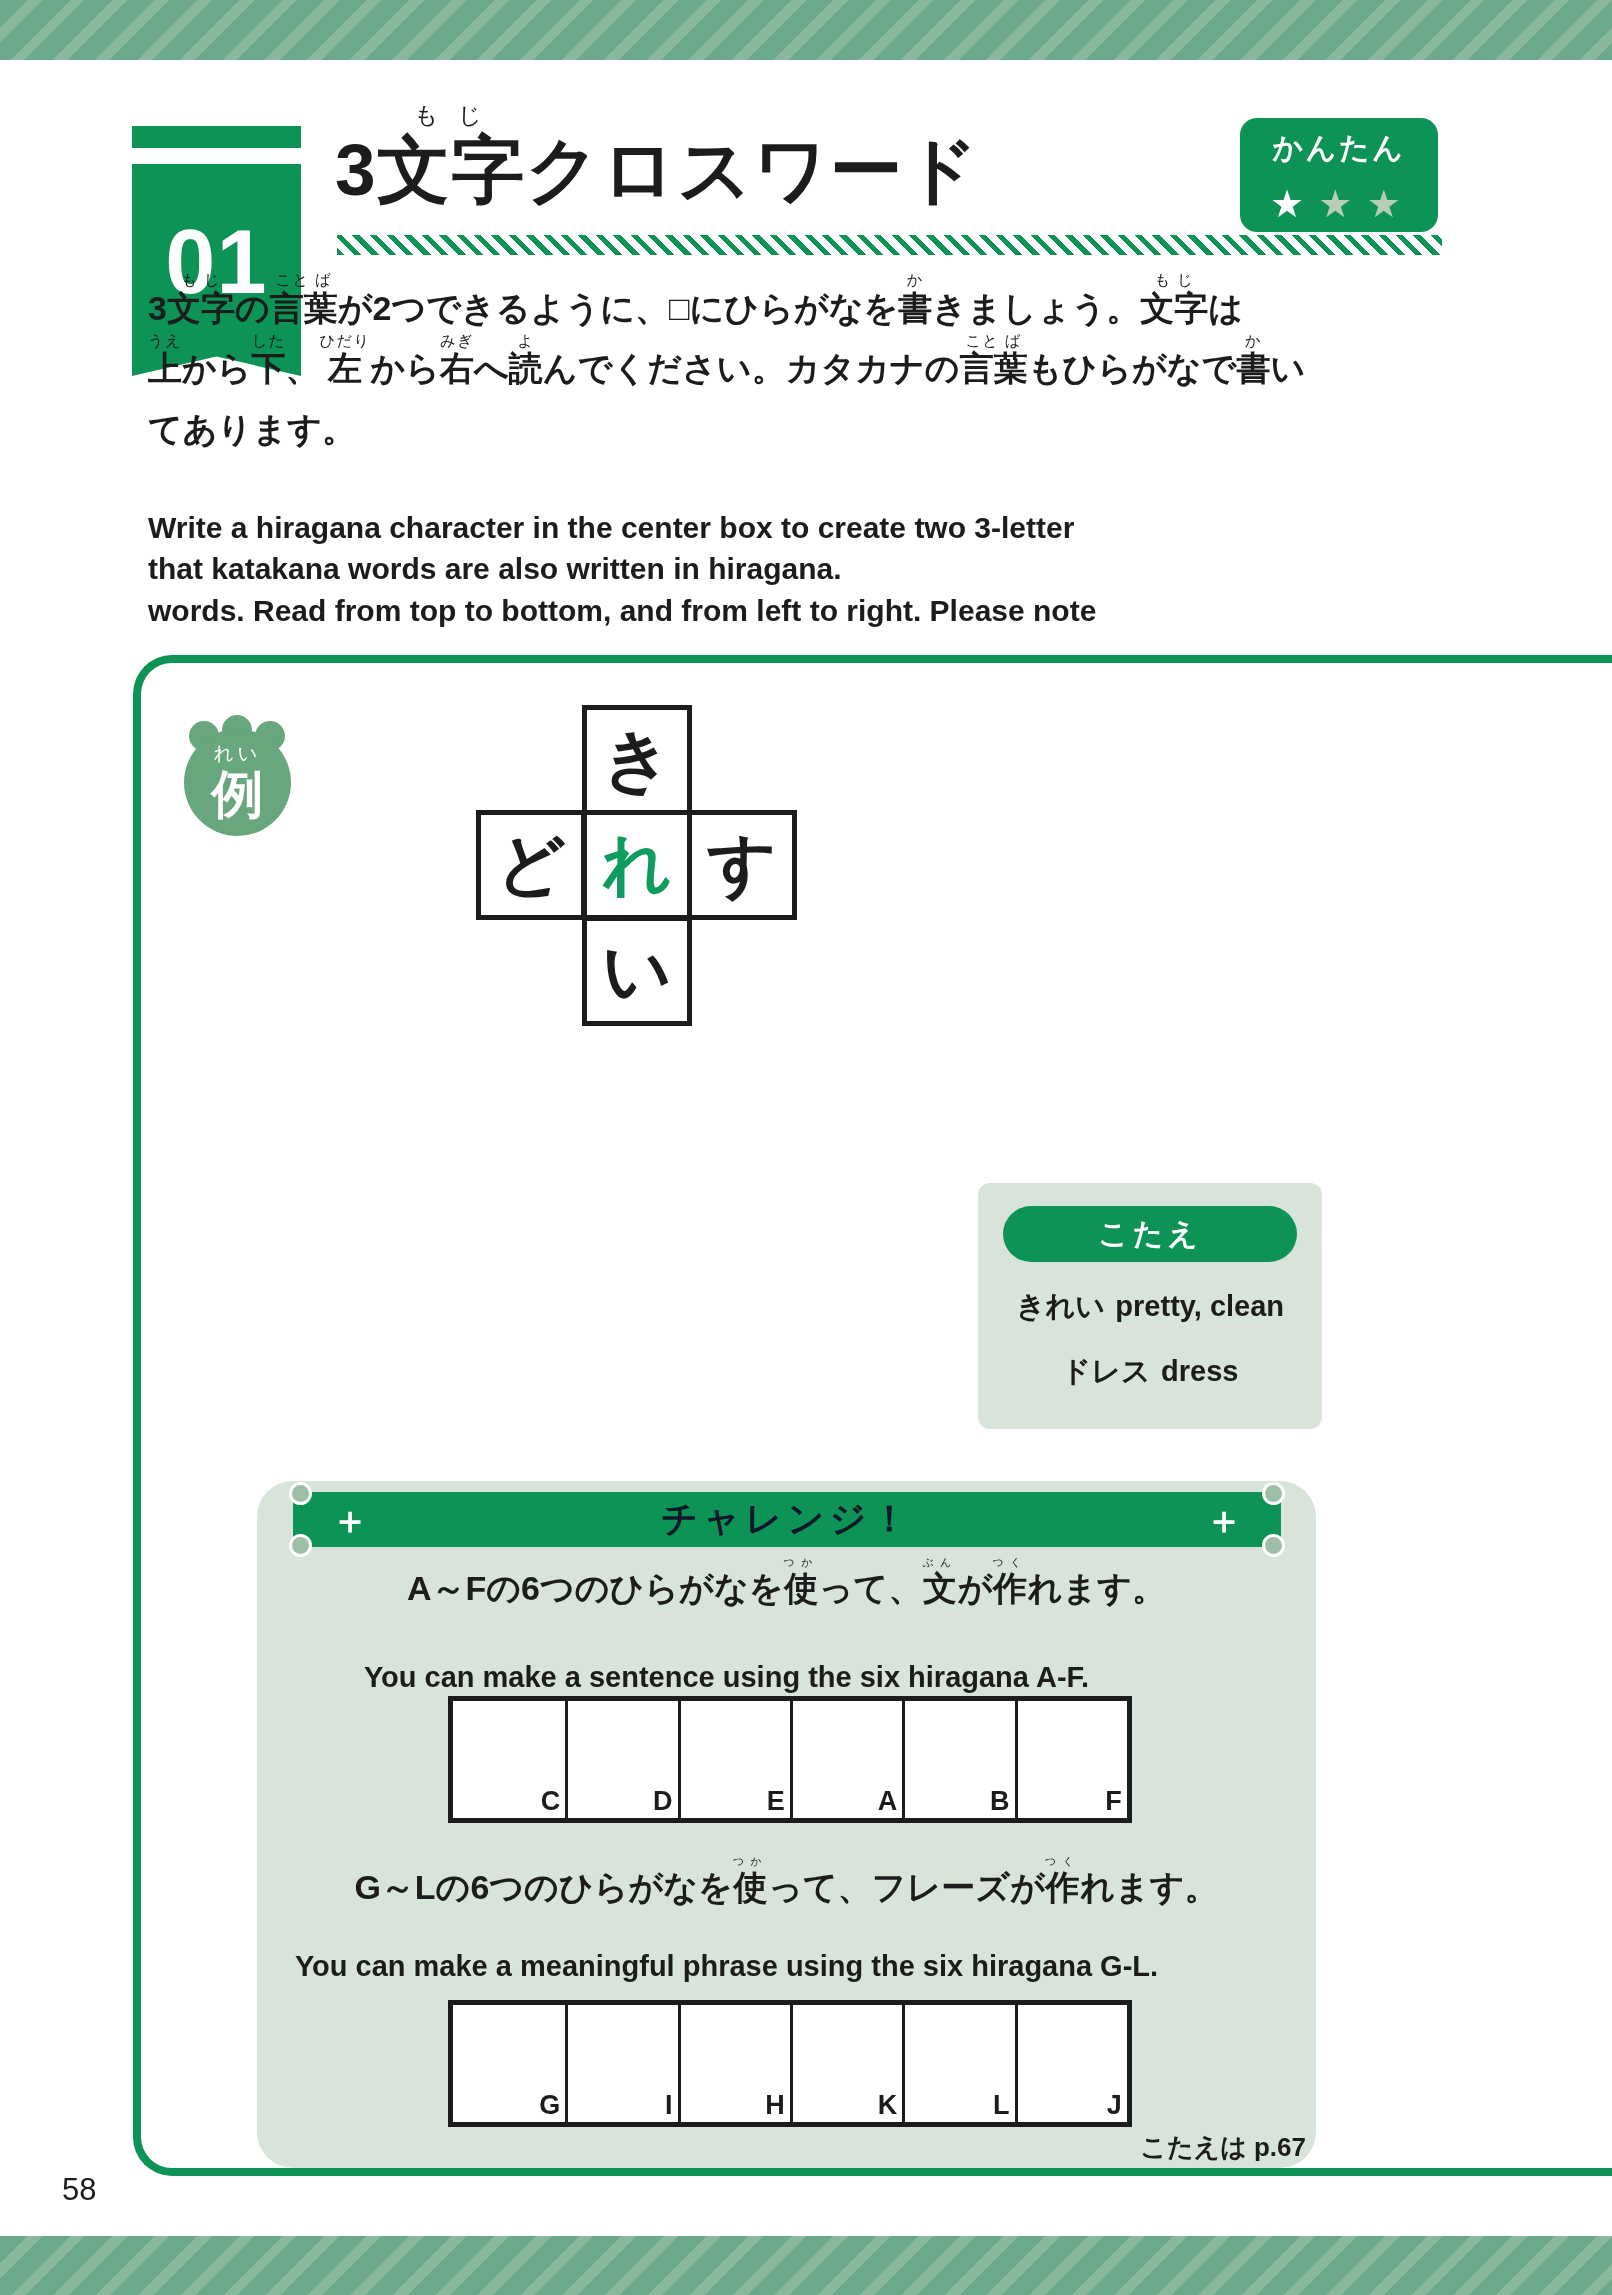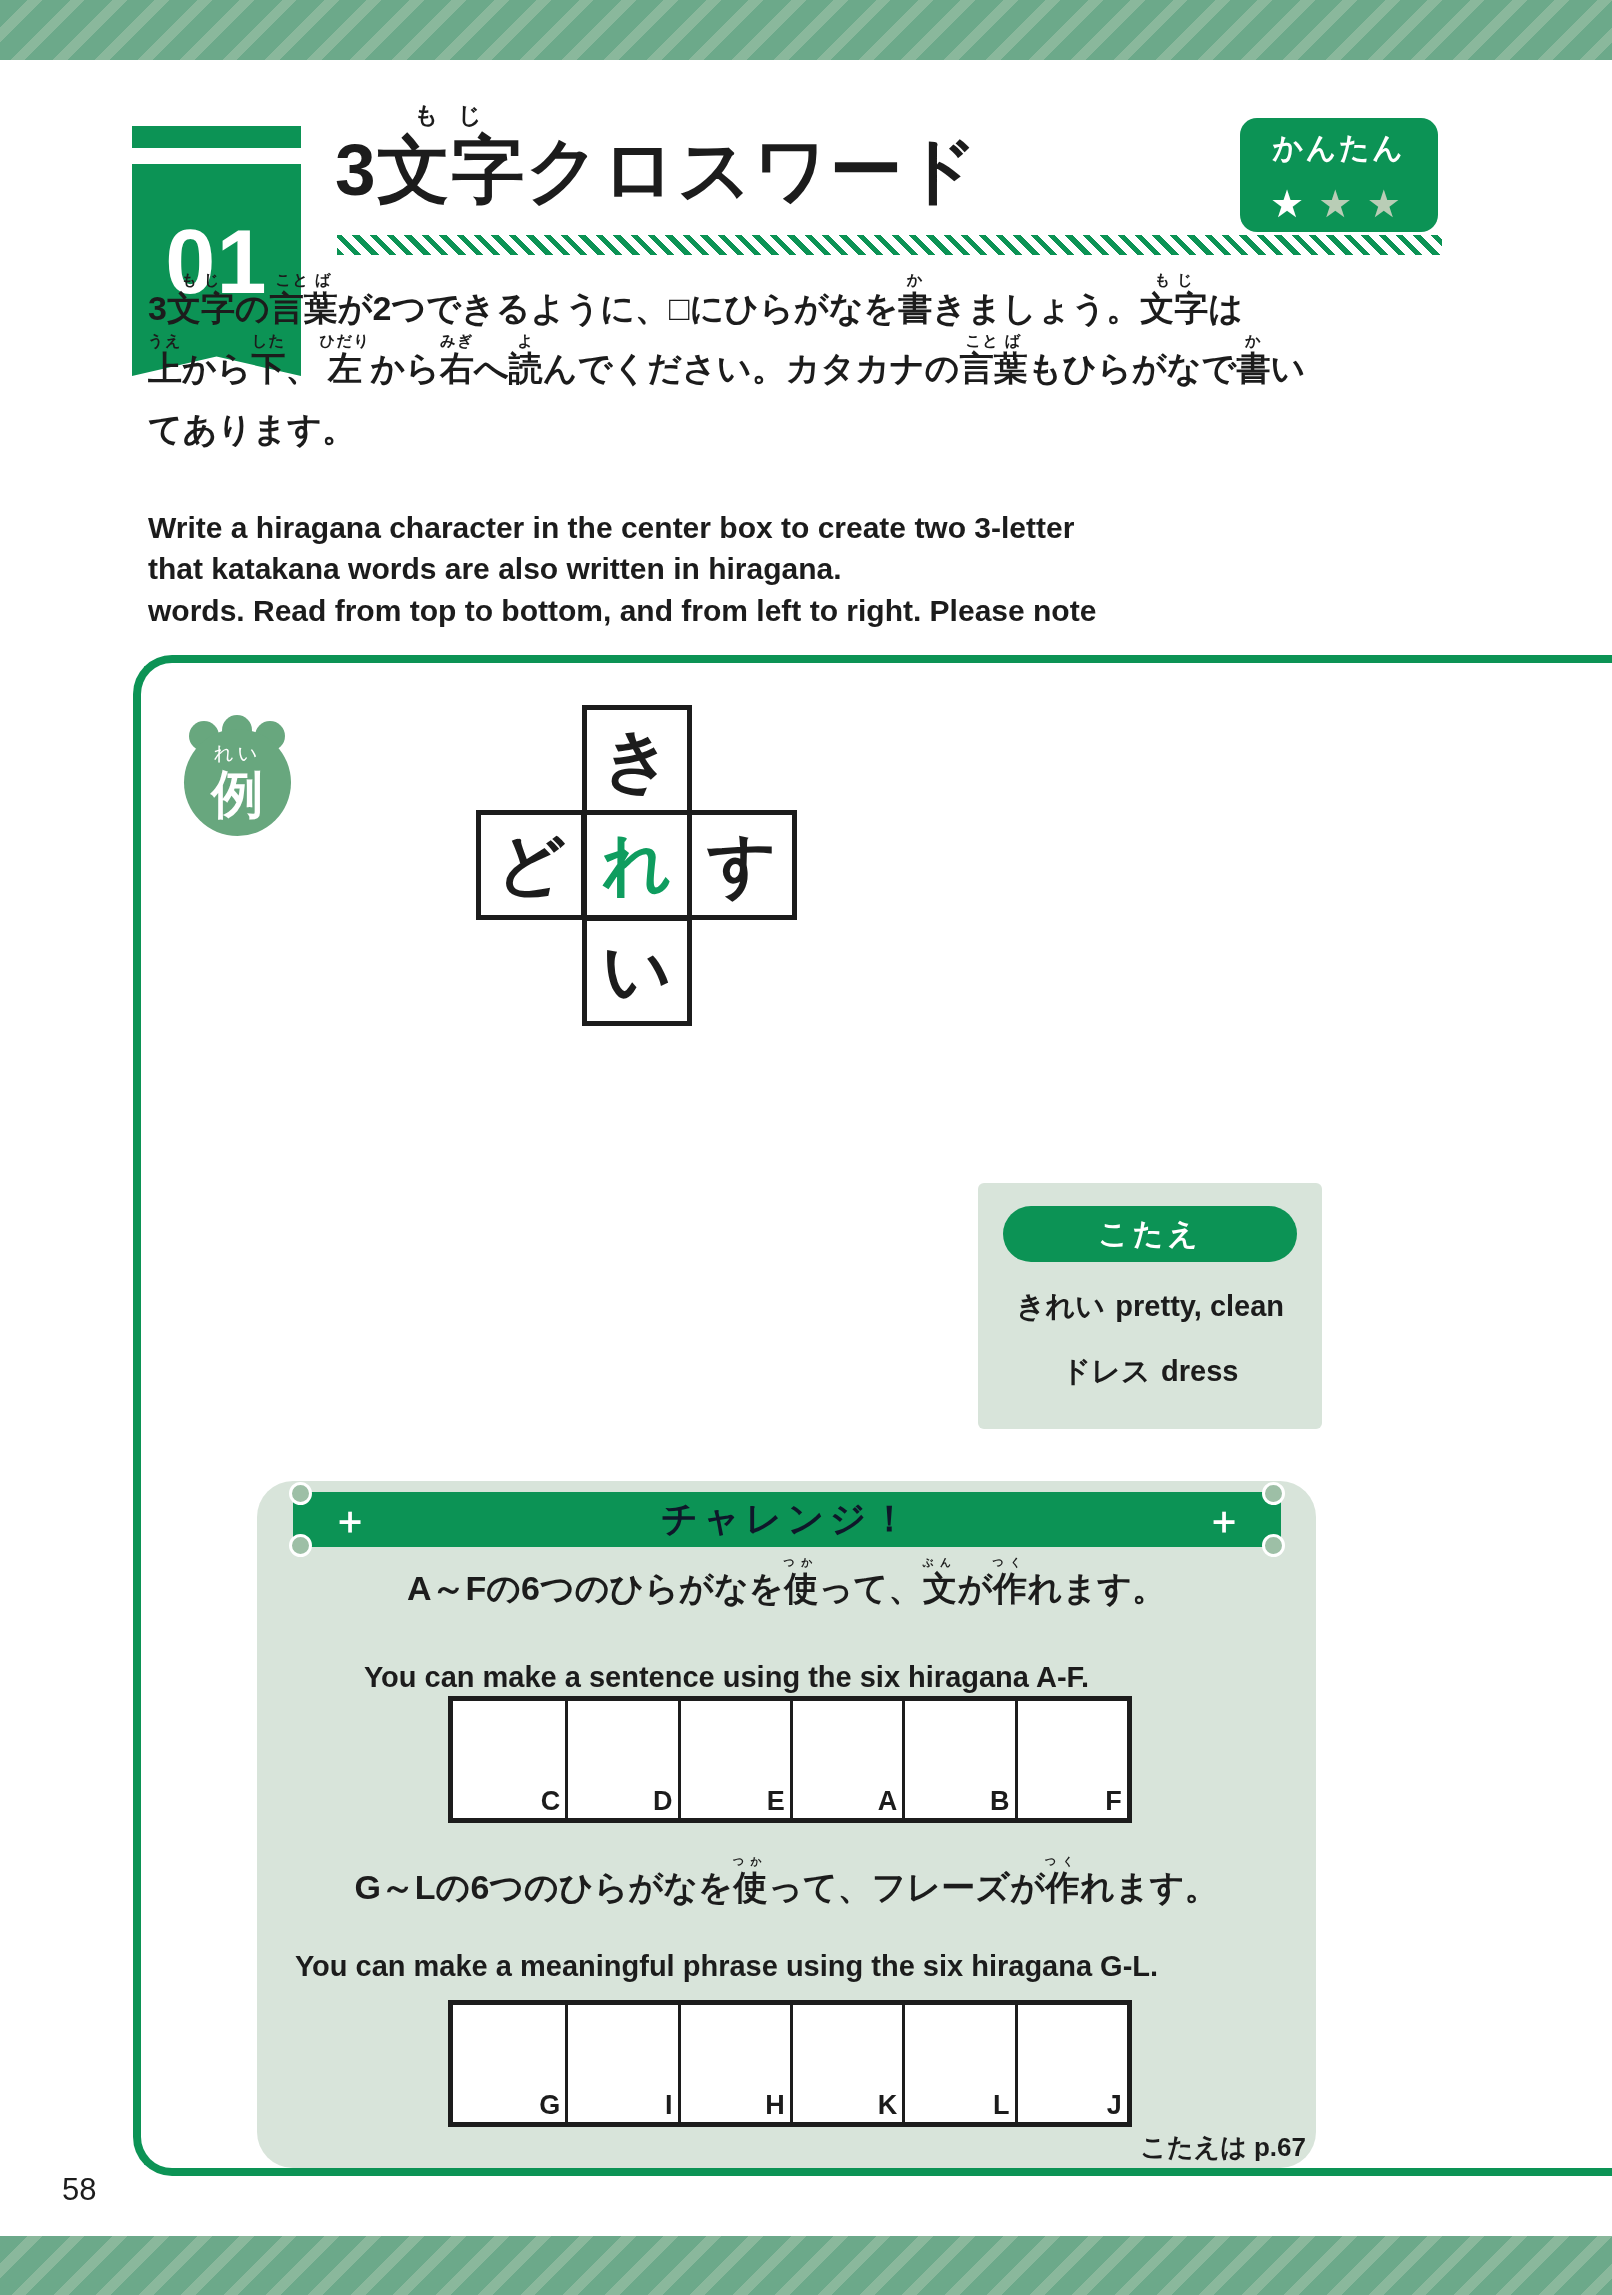--- a/index.html
+++ b/index.html
@@ -23,21 +23,21 @@
   #ribbon-body{
     left:132px;top:164px;width:169px;height:212px;background:#0c9355;
     clip-path:polygon(0 0,100% 0,100% 100%,50% calc(100% - 19.5px),0 100%);
     display:flex;align-items:center;justify-content:center;
   }
   #lesson-number{color:#fff;font-size:90px;font-weight:800;letter-spacing:1.3px;margin-top:-15.6px;}
 
   
   #page-title{left:335px;top:104px;font-size:73px;font-weight:800;letter-spacing:1.3px;white-space:nowrap;}
   .seg{display:inline-flex;flex-direction:column;align-items:center;vertical-align:bottom;}
-  .seg .rt{font-size:0.32em;line-height:1;height:1.15em;letter-spacing:6.5px;font-weight:700;}
+  .seg .rt{font-size:0.32em;line-height:1;height:1.15em;letter-spacing:6.5px;font-weight:400;}
   .seg .rb{line-height:1.08;}
   .jp-line .seg .rt{font-size:0.45em;letter-spacing:1.3px;}
 
   
   #difficulty-badge{
     left:1240px;top:118px;width:198px;height:114px;background:#0c9355;border-radius:17px;
     display:flex;flex-direction:column;align-items:center;justify-content:center;gap:16px;
   }
   #difficulty-label{color:#fff;font-size:30px;font-weight:800;letter-spacing:2.6px;}
   #difficulty-stars{font-size:38px;line-height:1;letter-spacing:14.3px;text-indent:7.1px;}
@@ -80,21 +80,21 @@
   }
   #xc-top{left:582px;top:705px;}
   #xc-left{left:476px;top:810px;}
   #xc-center{left:582px;top:810px;}
   #xc-right{left:687px;top:810px;}
   #xc-bottom{left:582px;top:916px;}
   #xc-center .glyph{color:#0f9d5f;}
 
   
   #answer-box{
-    left:978px;top:1183px;width:344px;height:246px;background:#d8e4da;border-radius:6px;
+    left:978px;top:1183px;width:344px;height:246px;background:#d8e4da;border-radius:12px;
     display:flex;flex-direction:column;align-items:center;
   }
   #answer-pill{
     margin-top:23.4px;width:294px;height:56px;background:#0c9355;border-radius:28px;
     display:flex;align-items:center;justify-content:center;
   }
   #answer-pill .t{color:#fff;font-size:30px;font-weight:800;letter-spacing:3.9px;}
   .answer-line{margin-top:25px;font-size:29px;font-weight:700;white-space:nowrap;}
   .answer-line .jp{margin-right:10.4px;}
 

